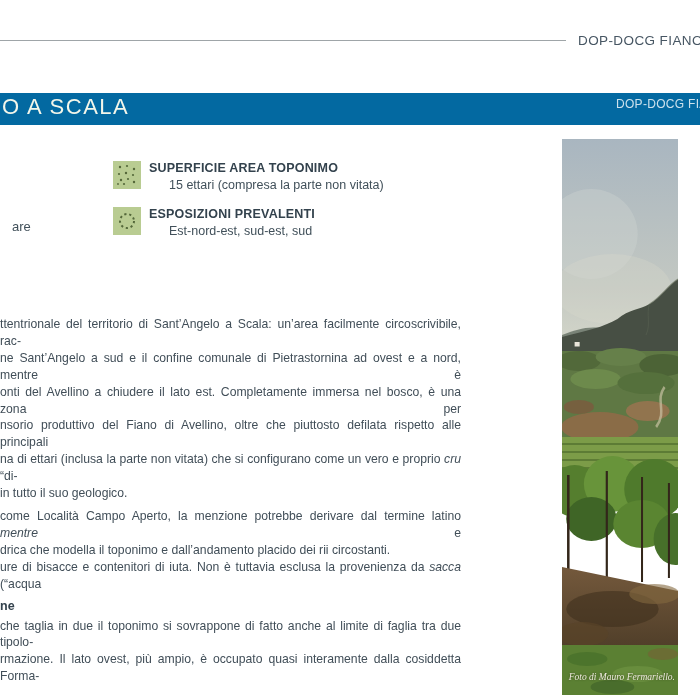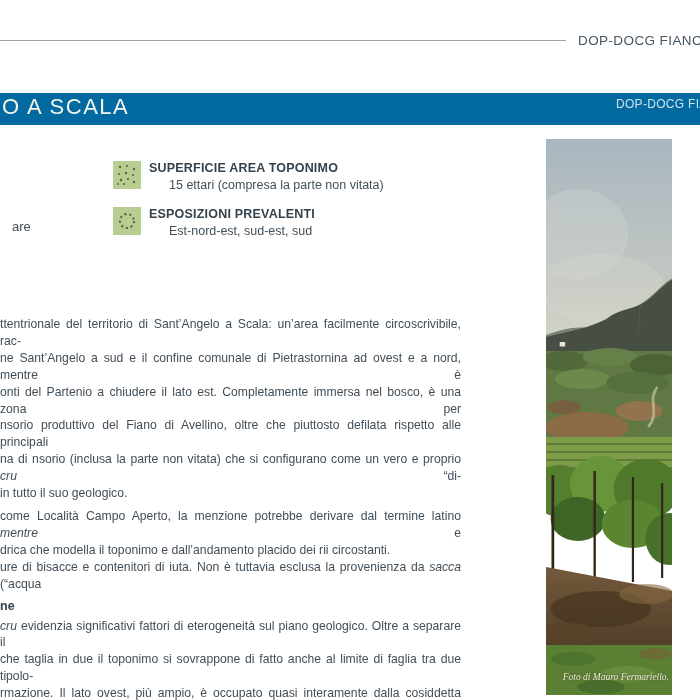--- a/index.html
+++ b/index.html
@@ -33,21 +33,21 @@
   .left-fragment{position:absolute;top:219px;left:0;font-size:13px;color:#41505a;margin-left:12px;}
   
   .body-col{position:absolute;top:316px;left:0;width:461px;}
   .para{margin:0 0 6px 0;}
   .line{font-size:12.2px;line-height:16.9px;color:#414e58;}
   .line.j{text-align:justify;text-align-last:justify;}
   .line .it{font-style:italic;}
   .body-heading{font-weight:bold;font-size:12.5px;color:#33424d;margin:4px 0 5px 0;}
   
   .photo{
-    position:absolute;top:139px;left:546px;width:126px;height:556px;overflow:hidden;
+    position:absolute;top:139px;left:562px;width:116px;height:556px;overflow:hidden;
   }
   .photo svg{display:block;width:100%;height:100%;}
   .photo-credit{
     position:absolute;right:3px;bottom:13px;font-family:"Liberation Serif",serif;
     font-style:italic;font-size:9.5px;color:#efecdf;text-shadow:0 0 2px rgba(40,40,20,.6);
     white-space:nowrap;
   }
 </style>
 </head>
 <body>
@@ -99,33 +99,32 @@
       <div class="info-value">Est-nord-est, sud-est, sud</div>
     </span>
   </div>
 
   <div class="left-fragment">are</div>
 
   <div class="body-col" id="body-col">
       <div class="para">
         <div class="line j"><span>ttentrionale del territorio di Sant’Angelo a Scala: un’area facilmente circoscrivibile, rac-</span></div>
         <div class="line j"><span>ne Sant’Angelo a sud e il confine comunale di Pietrastornina ad ovest e a nord, mentre è</span></div>
-        <div class="line j"><span>onti del Partenio a chiudere il lato est. Completamente immersa nel bosco, è una zona per</span></div>
+        <div class="line j"><span>onti del Avellino a chiudere il lato est. Completamente immersa nel bosco, è una zona per</span></div>
         <div class="line j"><span>nsorio produttivo del Fiano di Avellino, oltre che piuttosto defilata rispetto alle principali</span></div>
-        <div class="line j"><span>na di nsorio (inclusa la parte non vitata) che si configurano come un vero e proprio </span><span class="it">cru</span><span> “di-</span></div>
+        <div class="line j"><span>na di ettari (inclusa la parte non vitata) che si configurano come un vero e proprio </span><span class="it">cru</span><span> “di-</span></div>
         <div class="line"><span>in tutto il suo geologico.</span></div>
       </div>
       <div class="para">
         <div class="line j"><span>come Località Campo Aperto, la menzione potrebbe derivare dal termine latino </span><span class="it">mentre</span><span> e</span></div>
         <div class="line"><span>drica che modella il toponimo e dall’andamento placido dei rii circostanti.</span></div>
         <div class="line j"><span>ure di bisacce e contenitori di iuta. Non è tuttavia esclusa la provenienza da </span><span class="it">sacca</span><span> (“acqua</span></div>
       </div>
       <div class="body-heading">ne</div>
       <div class="para">
-        <div class="line j"><span></span><span class="it">cru</span><span> evidenzia significativi fattori di eterogeneità sul piano geologico. Oltre a separare il</span></div>
         <div class="line j"><span>che taglia in due il toponimo si sovrappone di fatto anche al limite di faglia tra due tipolo-</span></div>
         <div class="line j"><span>rmazione. Il lato ovest, più ampio, è occupato quasi interamente dalla cosiddetta Forma-</span></div>
       </div>
     </div>
 
   <div class="photo">
     <svg viewBox="0 0 138 556" preserveAspectRatio="none">
       <defs>
         <linearGradient id="sky" x1="0" y1="0" x2="0" y2="1">
           <stop offset="0" stop-color="#a9b6c0"></stop>

